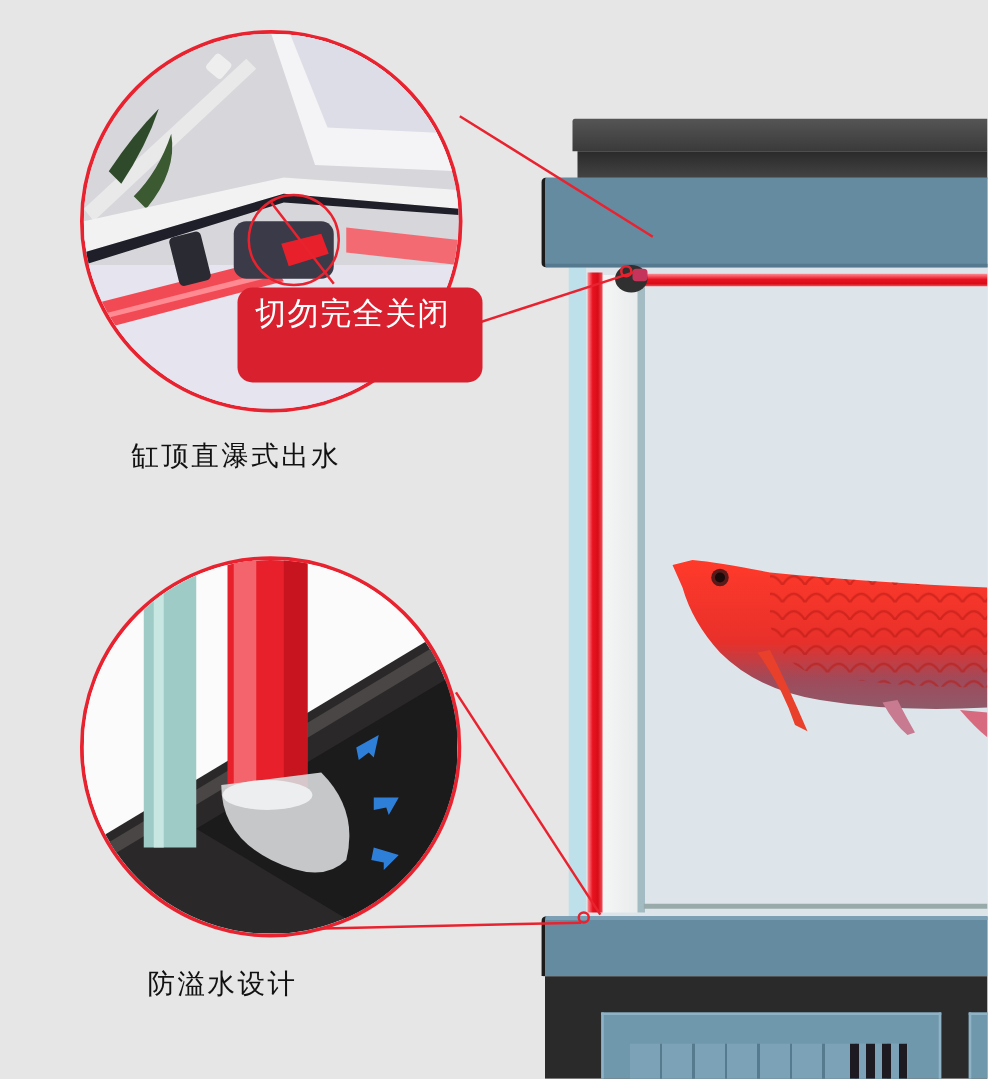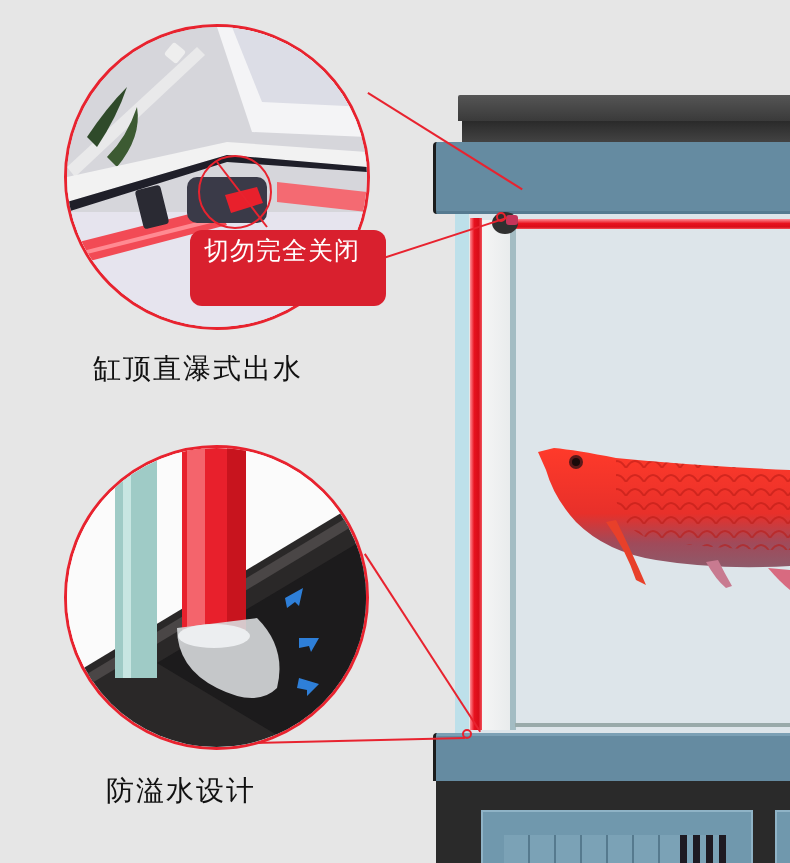--- a/index.html
+++ b/index.html
@@ -28,21 +28,21 @@
   .fish{left:536px;top:440px;width:254px;height:150px;}
   
   .circle{border-radius:50%;border:3px solid #e8232f;overflow:hidden;box-sizing:border-box;}
   .circle-top{left:64px;top:24px;width:306px;height:306px;background:#d9d9dd;}
   .circle-bottom{left:64px;top:445px;width:305px;height:305px;background:#fafafa;}
   
   .leader{height:1.5px;background:#e8232f;transform-origin:0 50%;}
   .ring{width:10px;height:10px;border:2px solid #e8232f;border-radius:50%;box-sizing:border-box;}
   
   .warn-box{left:190px;top:230px;width:196px;height:76px;background:#d9202e;border-radius:12px;color:#fff;box-sizing:border-box;padding:4px 0 0 14px;font-size:25px;line-height:34px;letter-spacing:1px;}
-  .caption{color:#111;font-size:28px;letter-spacing:2px;}
+  .caption{color:#111;font-size:22px;letter-spacing:2px;margin-left:12px;}
   .cap1{left:93px;top:350px;}
   .cap2{left:106px;top:772px;}
   svg{display:block;}
 </style>
 </head>
 <body>
 
 <div class="abs lid-top"></div>
 <div class="abs lid-under"></div>
 <div class="abs tank-glass"></div>

